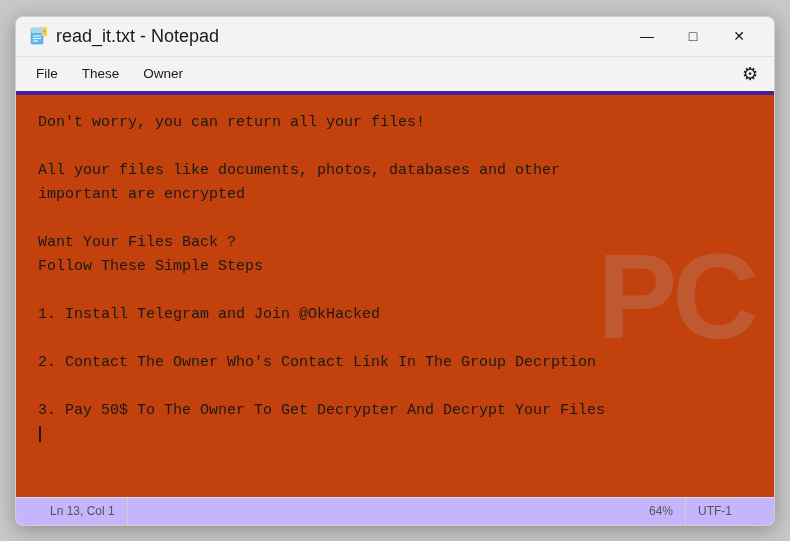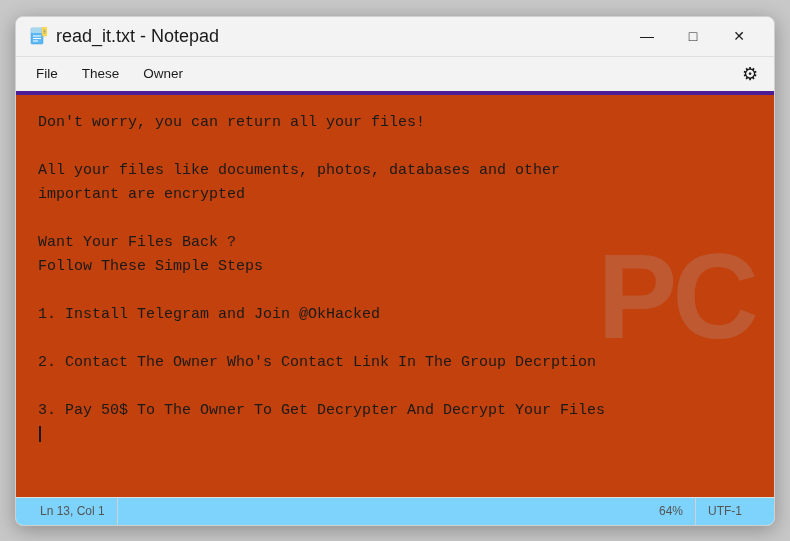--- a/index.html
+++ b/index.html
@@ -155,25 +155,25 @@
       width: 2px;
       height: 16px;
       background: #1a1a1a;
       vertical-align: middle;
       margin-left: 1px;
     }
 
     
     .status-bar {
       height: 28px;
-      background: #7dd3fc;
+      background: #c4b5fd;
       border-top: 1px solid #e0e0e0;
       display: flex;
       align-items: center;
-      padding: 0 20px;
+      padding: 0 30px;
       font-size: 12px;
       color: #555;
       flex-shrink: 0;
     }
 
     .status-item {
       padding: 0 12px;
       border-right: 1px solid #d0d0d0;
       height: 100%;
       display: flex;

